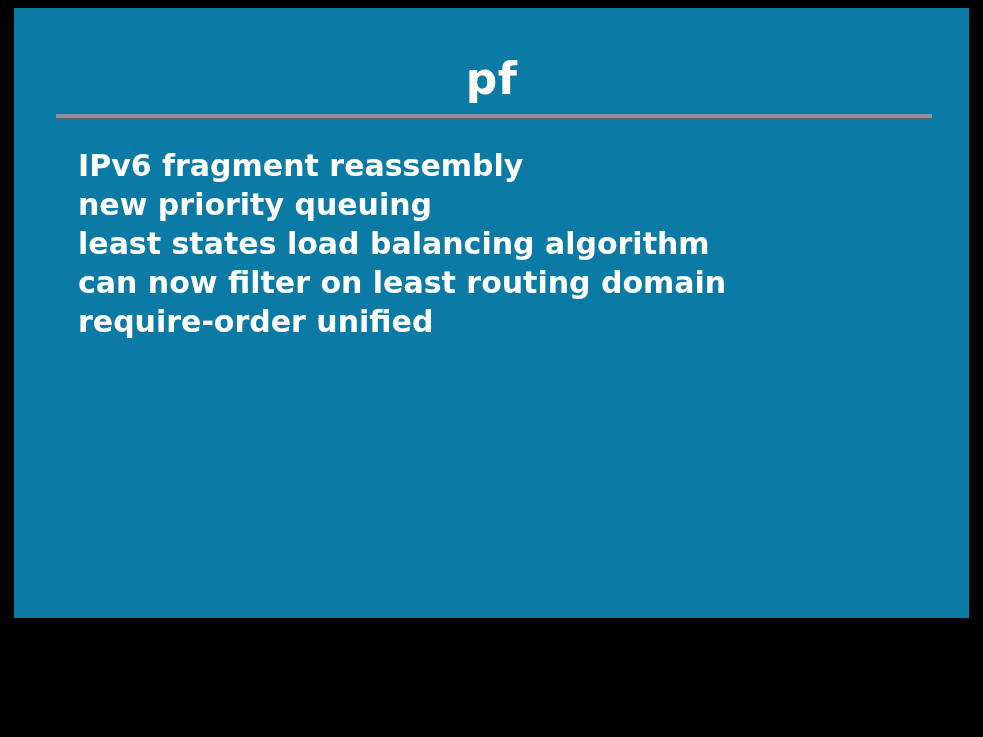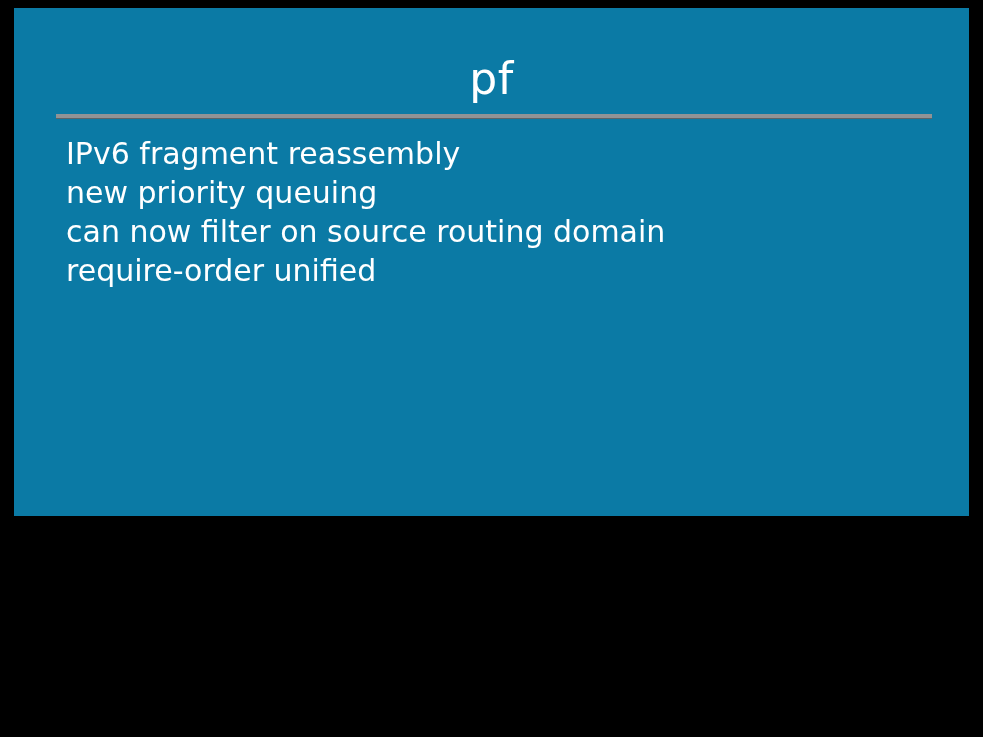--- a/index.html
+++ b/index.html
@@ -11,23 +11,24 @@
     height: 737px;
     background: #000000;
     font-family: "DejaVu Sans", sans-serif;
     overflow: hidden;
   }
   #slide {
     position: absolute;
     left: 14px;
     top: 8px;
     width: 955px;
-    height: 508px;
+    height: 610px;
     background: #0b7aa5;
     overflow: hidden;
+    font-weight: bold;
   }
   #slide-title {
     position: absolute;
     left: 0;
     top: 46px;
     width: 955px;
     text-align: center;
     color: #ffffff;
     font-size: 44px;
     line-height: 50px;
@@ -42,21 +43,21 @@
     height: 4px;
     background: #8f9396;
     box-shadow: 0 1px 0 #5d6366;
   }
   #bullet-list {
     position: absolute;
     left: 48px;
     top: 122px;
     width: 890px;
     list-style: none;
-    margin: 4px;
+    margin: 16px;
     padding: 0;
   }
   #bullet-list li {
     color: #ffffff;
     font-size: 30px;
     line-height: 39px;
     font-family: "DejaVu Sans", sans-serif;
     white-space: nowrap;
   }
 </style>
@@ -65,17 +66,18 @@
 
 <div id="slide">
 
   <div id="slide-title">pf</div>
 
   <div id="title-rule"></div>
 
   <ul id="bullet-list">
     <li>IPv6 fragment reassembly</li>
     <li>new priority queuing</li>
-    <li>can now filter on source routing domain</li>
+    <li>least states load balancing algorithm</li>
+    <li>can now filter on least routing domain</li>
     <li>require-order unified</li>
   </ul>
 
 </div>
 
 </body></html>

